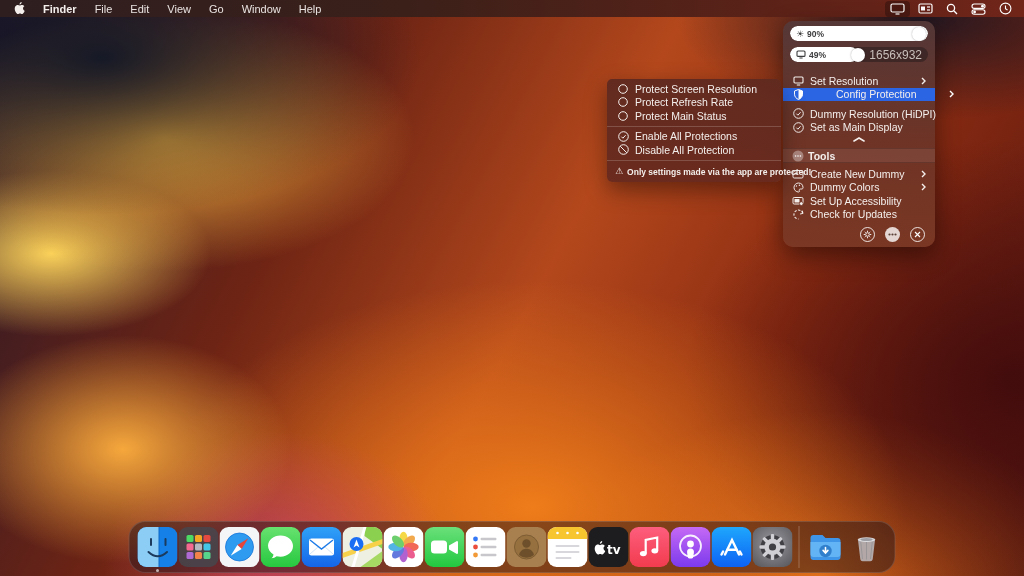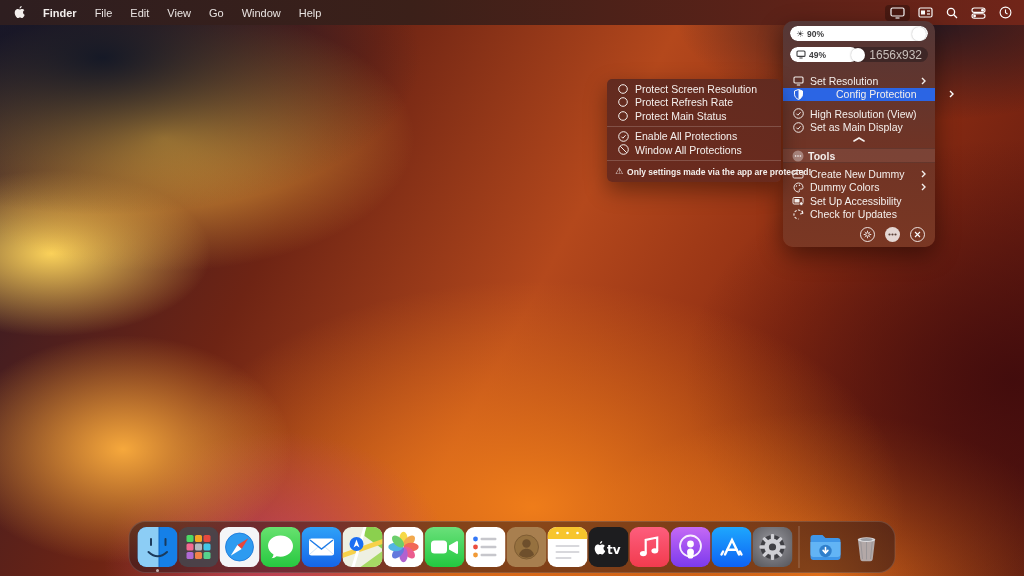--- a/index.html
+++ b/index.html
@@ -16,21 +16,21 @@
       radial-gradient(26% 24% at 5% 44%, #fbd25a 0%, rgba(251,210,90,0) 60%),
       radial-gradient(30% 36% at 12% 78%, #f6a83c 0%, rgba(246,168,60,0) 55%),
       radial-gradient(26% 34% at 27% 97%, rgba(196,60,116,.7) 0%, rgba(196,60,116,0) 65%),
       radial-gradient(52% 56% at 52% 88%, rgba(243,128,26,.95) 0%, rgba(243,128,26,0) 70%),
       radial-gradient(46% 60% at 99% 66%, rgba(62,10,12,.88) 0%, rgba(62,10,12,0) 70%),
       radial-gradient(40% 44% at 80% 100%, rgba(236,120,28,.85) 0%, rgba(236,120,28,0) 65%),
       linear-gradient(118deg, #23182a 0%, #6e2414 30%, #b4481c 52%, #8c2c12 72%, #511410 100%);
   }
 
   
-  .menubar { position:absolute; left:0; top:0; width:1024px; height:25px;
+  .menubar { position:absolute; left:0; top:0; width:1024px; height:17px;
     display:flex; align-items:center; color:#f3eeec; font-size:11px;
     background:linear-gradient(90deg, #2e1e20 0%, #3b2019 40%, #5e2218 78%, #712519 100%); }
   .mb-left { display:flex; align-items:center; gap:18px; padding-left:14px; }
   .mb-left .apple { display:flex; align-items:center; }
   .mb-app { font-weight:bold; }
   .mb-item { opacity:.95; }
   .mb-right { margin-left:auto; display:flex; align-items:center; gap:13px; padding-right:12px; }
   .mb-ic { display:flex; align-items:center; }
   .mb-ic.active { background:rgba(0,0,0,.28); border-radius:4px; padding:2px 5px; margin:-2px -5px; }
 
@@ -199,21 +199,21 @@
 
     <div class="gap6"></div>
 
     <div class="mrow">
       <span class="ic">
         <svg width="11" height="11" viewBox="0 0 11 11" fill="none" stroke="#f4efec" stroke-width="1">
             <circle cx="5.5" cy="5.5" r="4.8"></circle>
             <path d="M3.4 5.7l1.5 1.5 2.7-3"></path>
           </svg>
       </span>
-      <span class="lbl">High Resolution (View)</span>
+      <span class="lbl">Dummy Resolution (HiDPI)</span>
     </div>
 
     <div class="mrow">
       <span class="ic">
         <svg width="11" height="11" viewBox="0 0 11 11" fill="none" stroke="#f4efec" stroke-width="1">
             <circle cx="5.5" cy="5.5" r="4.8"></circle>
             <path d="M3.4 5.7l1.5 1.5 2.7-3"></path>
           </svg>
       </span>
       <span class="lbl">Set as Main Display</span>
@@ -346,21 +346,21 @@
       </span>
       <span class="lbl">Enable All Protections</span>
     </div>
     <div class="mrow">
       <span class="ic">
         <svg width="11" height="11" viewBox="0 0 11 11" fill="none" stroke="#f4efec" stroke-width="1">
             <circle cx="5.5" cy="5.5" r="4.8"></circle>
             <path d="M2.2 2.2l6.6 6.6"></path>
           </svg>
       </span>
-      <span class="lbl">Window All Protections</span>
+      <span class="lbl">Disable All Protection</span>
     </div>
     <div class="sep"></div>
     <div class="warn">
       <span class="tri">⚠</span>
       <span>Only settings made via the app are protected!</span>
     </div>
   </div>
 
   <div class="dock">
 

